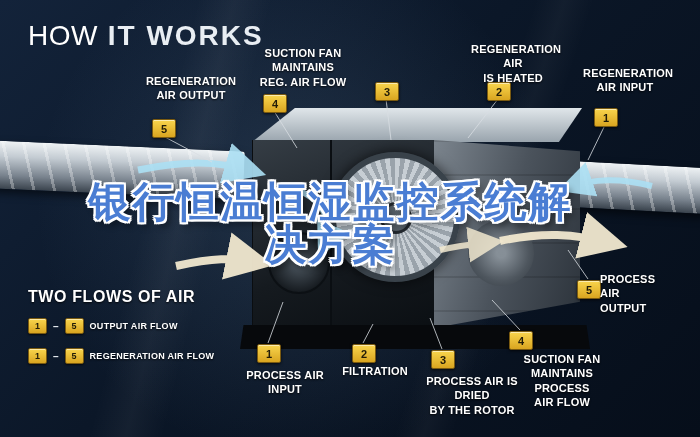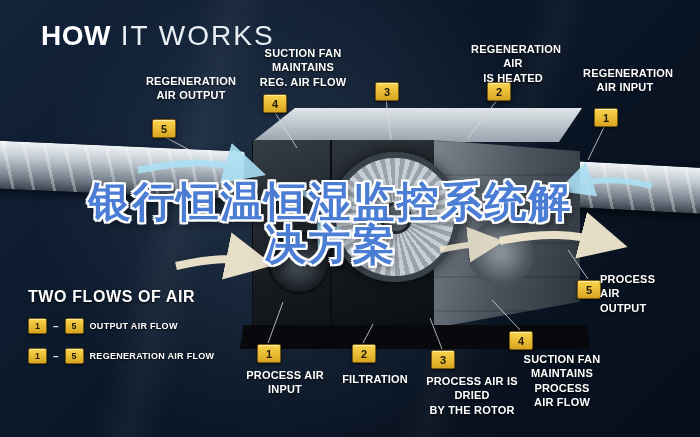--- a/index.html
+++ b/index.html
@@ -53,41 +53,41 @@
   svg.lines{position:absolute;left:0;top:0;pointer-events:none;}
 
   
   .overlay{position:absolute;left:0;top:180px;width:661px;text-align:center;
     font-weight:bold;font-size:42px;line-height:1.03;letter-spacing:2px;color:#4a7dd3;
     text-shadow:-2px -2px 0 #fff,2px -2px 0 #fff,-2px 2px 0 #fff,2px 2px 0 #fff,
       0 -2px 0 #fff,0 2px 0 #fff,-2px 0 0 #fff,2px 0 0 #fff,4px 5px 6px rgba(0,0,0,.45);}
 
   
   .title{position:absolute;left:28px;top:20px;font-size:28px;color:#fff;letter-spacing:.5px;}
-  .title .b{font-weight:700;margin-left:13px;}
-  .title .l{font-weight:400;color:#e9eef3;letter-spacing:2px;}
+  .title .b{font-weight:400;}
+  .title .l{font-weight:700;color:#e9eef3;letter-spacing:2px;}
 
   
   .clabel{position:absolute;color:#fff;font-weight:bold;font-size:11px;line-height:1.3;
     letter-spacing:.2px;text-align:center;white-space:pre-line;
     text-shadow:0 1px 2px rgba(0,0,0,.85);}
   .numbox{position:absolute;width:22px;height:17px;border-radius:2px;
     background:linear-gradient(#f9d54d,#d9a520);border:1px solid #7a5a10;
     color:#221c07;font-weight:bold;font-size:11px;
     display:flex;align-items:center;justify-content:center;
     box-shadow:0 1px 3px rgba(0,0,0,.7), inset 0 1px 0 rgba(255,255,255,.55);}
 
   .tc0l{left:145px;top:74px;width:92px;} .tc0b{left:152px;top:119px;}
   .tc1l{left:256px;top:46px;width:94px;} .tc1b{left:263px;top:94px;}
   .tc2l{left:363px;top:42px;width:76px;} .tc2b{left:375px;top:82px;}
   .tc3l{left:471px;top:42px;width:84px;} .tc3b{left:487px;top:82px;}
   .tc4l{left:583px;top:66px;width:84px;} .tc4b{left:594px;top:108px;}
 
   .bc0b{left:257px;top:344px;} .bc0l{left:243px;top:368px;width:84px;}
-  .bc1b{left:352px;top:344px;} .bc1l{left:331px;top:372px;width:88px;}
+  .bc1b{left:352px;top:344px;} .bc1l{left:331px;top:364px;width:88px;}
   .bc2b{left:431px;top:350px;} .bc2l{left:416px;top:374px;width:112px;text-align:center;}
   .bc3b{left:509px;top:331px;} .bc3l{left:512px;top:352px;width:100px;}
   .bc4b{left:577px;top:280px;} .bc4l{left:600px;top:272px;width:72px;text-align:left;}
 
   
   .legend-title{position:absolute;left:28px;top:288px;color:#fff;font-weight:bold;
     font-size:16px;letter-spacing:.6px;text-shadow:0 1px 2px rgba(0,0,0,.8);}
   .legend-row{position:absolute;left:28px;display:flex;align-items:center;gap:6px;}
   .legend-row.r0{top:318px;} .legend-row.r1{top:348px;}
   .lbox{width:17px;height:14px;border-radius:2px;flex:0 0 auto;

